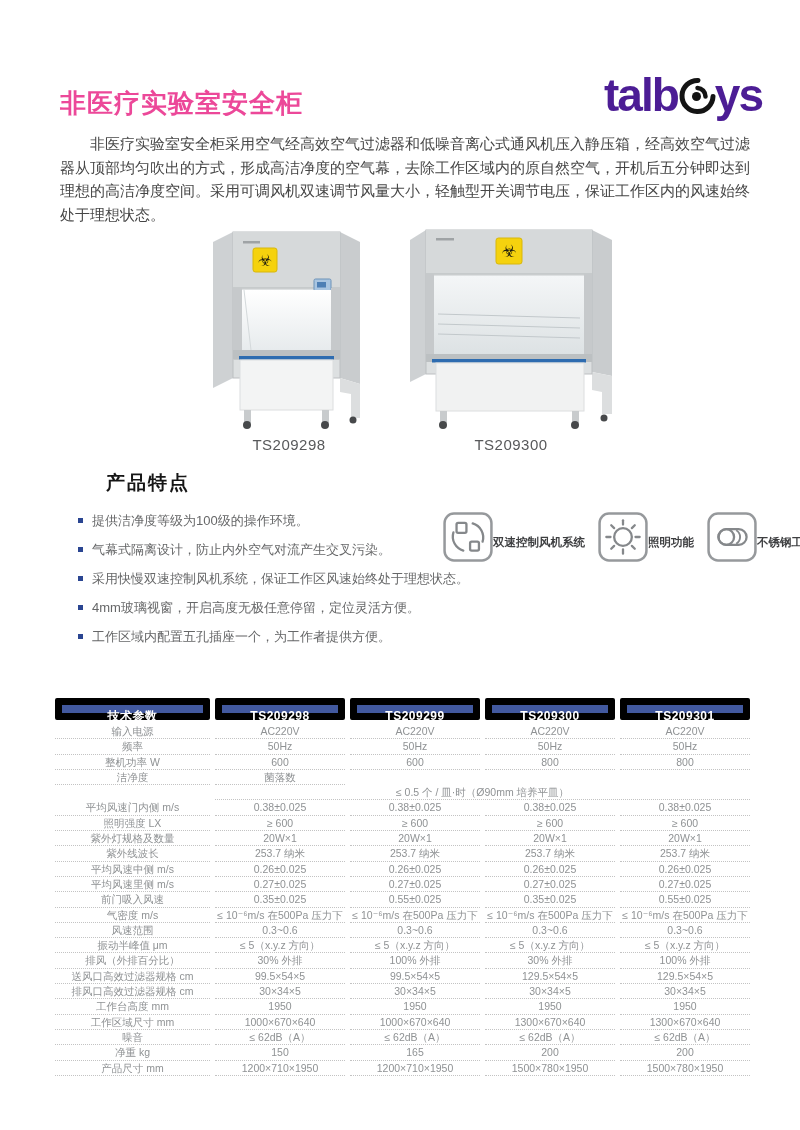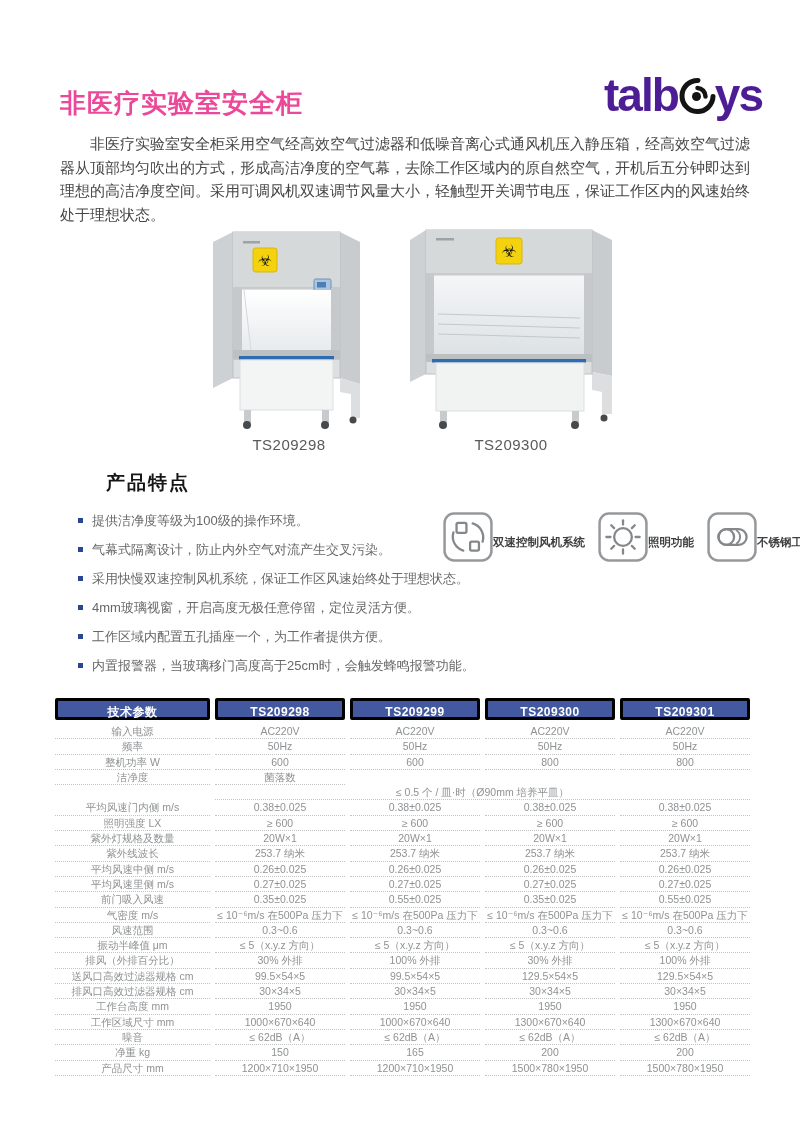--- a/index.html
+++ b/index.html
@@ -30,21 +30,21 @@
 
   
   .icon-row { position:absolute; left:443px; top:512px; display:flex; gap:13px; }
   .icon-item { display:flex; flex-direction:row; align-items:center; }
   .icon-box { width:50px; height:50px; }
   .icon-label { margin-top:11px; font-size:11.5px; font-weight:600; color:#3e3f41; white-space:nowrap; }
 
   
   .spec-table { position:absolute; left:55px; top:698px; display:grid;
     grid-template-columns:155px 130px 130px 130px 130px; column-gap:5px; }
-  .spec-header-cell { height:22px; line-height:22px; margin-bottom:4px; background:#42599f; border:3px solid #000000;
+  .spec-header-cell { height:22px; line-height:22px; margin-bottom:4px; background:#42599f; border:7px solid #000000;
     border-radius:2px; color:#ffffff; font-size:12px; font-weight:bold; text-align:center; letter-spacing:0.5px; }
   .spec-cell { height:15.3px; line-height:15.2px; font-size:10.5px; color:#8f9294; text-align:center;
     border-bottom:1px dotted #c3c3c3; white-space:nowrap; }
   .span4 { grid-column:2 / span 4; }
 </style>
 </head>
 <body>
 
 <div class="page">
 
@@ -133,21 +133,20 @@
     <div class="caption">TS209300</div>
   </div>
 
   <div class="features-heading">产品特点</div>
   <ul class="feature-list">
       <li><span class="bullet"></span><span>提供洁净度等级为100级的操作环境。</span></li>
       <li><span class="bullet"></span><span>气幕式隔离设计，防止内外空气对流产生交叉污染。</span></li>
       <li><span class="bullet"></span><span>采用快慢双速控制风机系统，保证工作区风速始终处于理想状态。</span></li>
       <li><span class="bullet"></span><span>4mm玻璃视窗，开启高度无极任意停留，定位灵活方便。</span></li>
       <li><span class="bullet"></span><span>工作区域内配置五孔插座一个，为工作者提供方便。</span></li>
-      <li><span class="bullet"></span><span>内置报警器，当玻璃移门高度高于25cm时，会触发蜂鸣报警功能。</span></li>
     </ul>
 
   <div class="icon-row">
     <div class="icon-item">
       <svg class="icon-box" viewBox="0 0 48 48">
         <rect x="1.5" y="1.5" width="45" height="45" rx="9" fill="none" stroke="#96999c" stroke-width="2.4"></rect>
         <rect x="13" y="10.5" width="9.5" height="9.5" rx="1.5" fill="none" stroke="#85888b" stroke-width="2.2"></rect>
         <rect x="26" y="28.5" width="8.5" height="8.5" rx="1.5" fill="none" stroke="#85888b" stroke-width="2.2"></rect>
         <path d="M28.5 11 a14 14 0 0 1 9.5 17.5" fill="none" stroke="#85888b" stroke-width="2.2" stroke-linecap="round"></path>
         <path d="M19.5 37 a14 14 0 0 1 -9.5 -17.5" fill="none" stroke="#85888b" stroke-width="2.2" stroke-linecap="round"></path>

